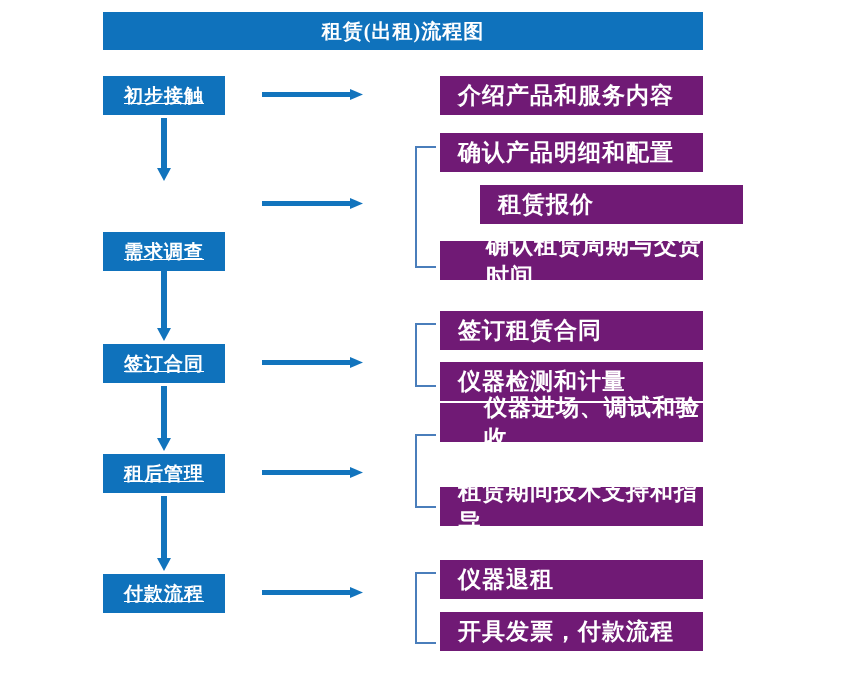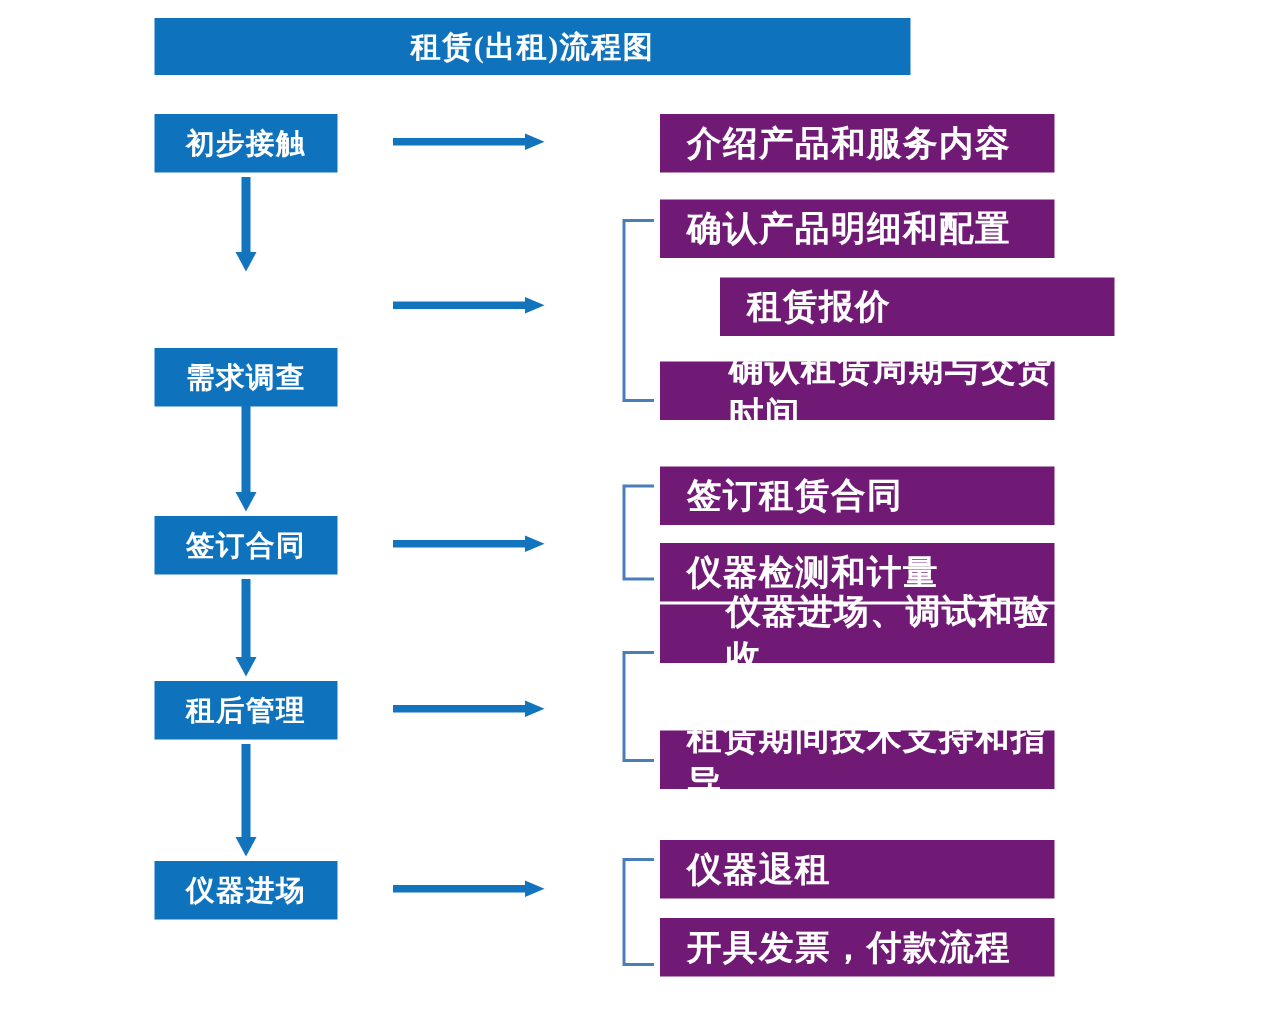--- a/index.html
+++ b/index.html
@@ -14,41 +14,42 @@
     position: relative;
     width: 844px;
     height: 688px;
     background: #ffffff;
     overflow: hidden;
   }
   .title-bar {
     position: absolute;
     left: 103px;
     top: 12px;
-    width: 504px;
+    width: 600px;
     height: 38px;
     background: #0F72BC;
     color: #ffffff;
     font-size: 20px;
     font-weight: bold;
     display: flex;
     align-items: center;
     justify-content: center;
     letter-spacing: 1px;
   }
   .stage-box {
     position: absolute;
     background: #0F72BC;
     color: #ffffff;
     font-size: 19px;
     font-weight: bold;
     display: flex;
     align-items: center;
     justify-content: center;
     letter-spacing: 1px;
+    text-decoration: underline;
   }
   .detail-box {
     position: absolute;
     background: #701a75;
     color: #ffffff;
     font-size: 23px;
     font-weight: bold;
     display: flex;
     align-items: center;
     padding-left: 18px;
@@ -79,21 +80,21 @@
   <div class="title-bar">租赁(出租)流程图</div>
 
   <div class="stage-box" style="left:103px; top:76px; width:122px; height:39px;">初步接触</div>
 
   <div class="stage-box" style="left:103px; top:185px; width:122px; height:39px;margin-top:47px;">需求调查</div>
 
   <div class="stage-box" style="left:103px; top:344px; width:122px; height:39px;">签订合同</div>
 
   <div class="stage-box" style="left:103px; top:454px; width:122px; height:39px;">租后管理</div>
 
-  <div class="stage-box" style="left:103px; top:574px; width:122px; height:39px;">仪器进场</div>
+  <div class="stage-box" style="left:103px; top:574px; width:122px; height:39px;">付款流程</div>
 
   <div class="v-arrow" style="left:155px; top:118px; height:64px;">
     <svg width="18" height="64" viewBox="0 0 18 64">
       <rect x="6" y="0" width="6" height="52" fill="#1274BD"></rect>
       <polygon points="2,50 16,50 9,63" fill="#1274BD"></polygon>
     </svg>
   </div>
 
   <div class="v-arrow" style="left:155px; top:270px; height:72px;">
     <svg width="18" height="72" viewBox="0 0 18 72">

